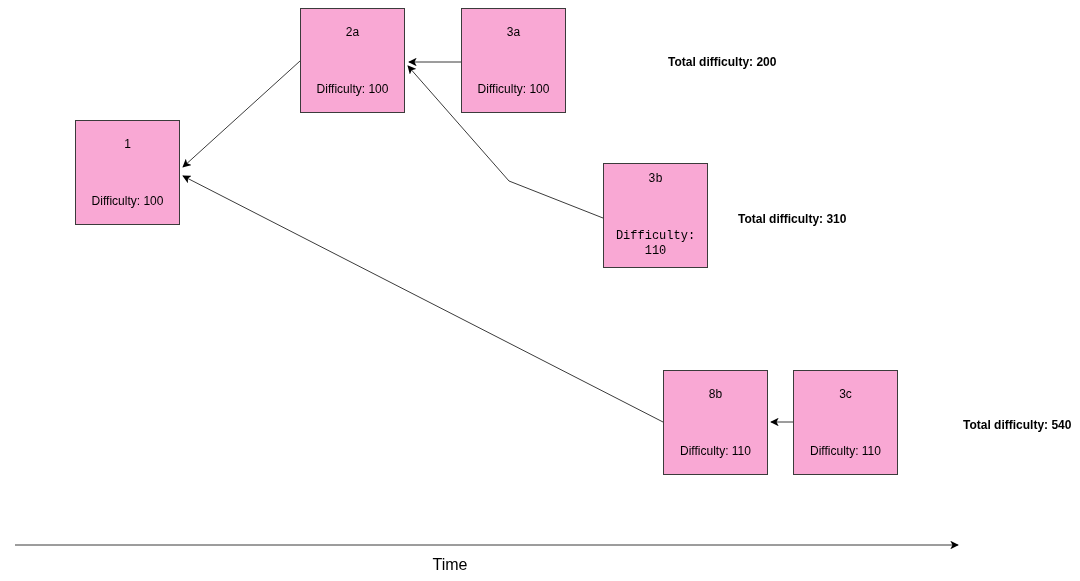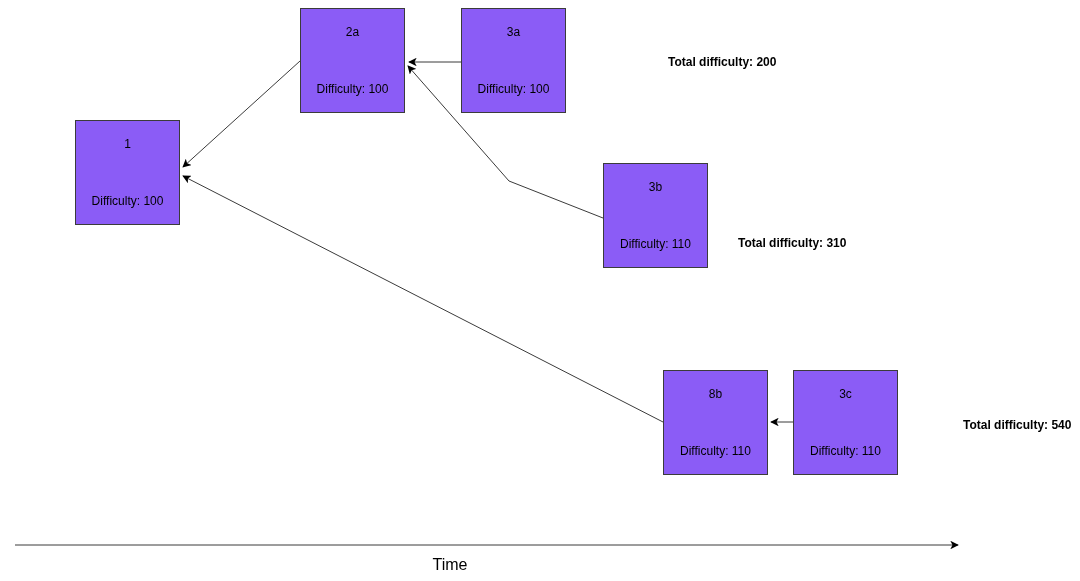--- a/index.html
+++ b/index.html
@@ -16,45 +16,45 @@
     position: absolute;
     left: 0; top: 0;
     width: 1080px; height: 581px;
     pointer-events: none;
   }
   .node {
     position: absolute;
     width: 105px;
     height: 105px;
     border: 1px solid #3b3b3b;
-    background: #8b5cf6;
+    background: #f9a8d4;
     display: flex;
     flex-direction: column;
     align-items: center;
     justify-content: center;
     text-align: center;
     font-size: 12px;
     line-height: 15px;
     box-sizing: border-box;
     gap: 42px;
   }
   .node-1  { left: 75px;  top: 120px; }
   .node-2a { left: 300px; top: 8px;   }
   .node-3a { left: 461px; top: 8px;   }
-  .node-3b { left: 603px; top: 163px; }
+  .node-3b { left: 603px; top: 163px; font-family: Liberation Mono, monospace; }
   .node-2b { left: 663px; top: 370px; }
   .node-3c { left: 793px; top: 370px; }
   .annotation {
     position: absolute;
     font-size: 12px;
     font-weight: bold;
     white-space: nowrap;
   }
   .annotation-300 { left: 668px; top: 55px;  }
-  .annotation-310 { left: 738px; top: 236px; text-align: center; }
+  .annotation-310 { left: 738px; top: 212px; text-align: center; }
   .annotation-320 { left: 963px; top: 418px; }
   .time-label {
     position: absolute;
     left: 400px;
     top: 556px;
     width: 100px;
     text-align: center;
     font-size: 16px;
   }
 </style>

